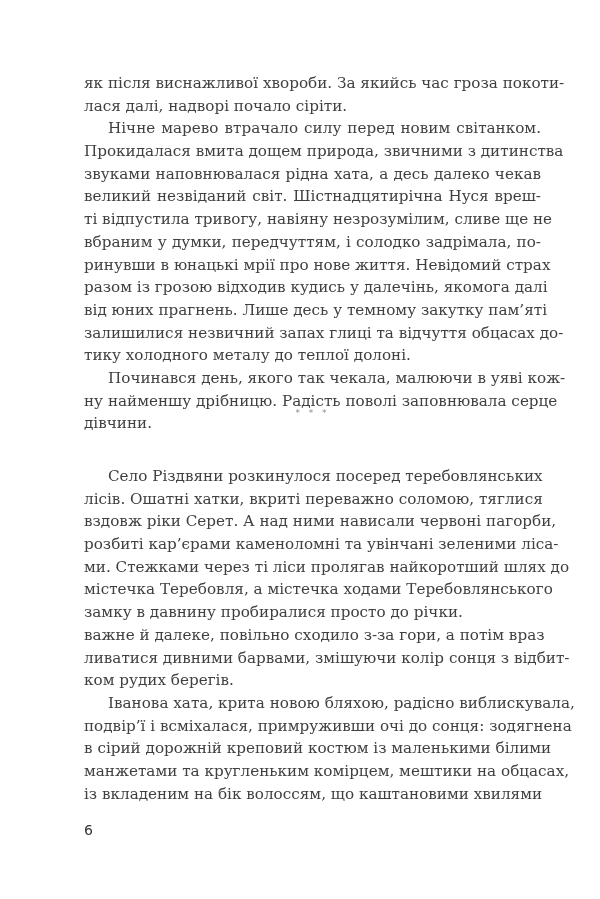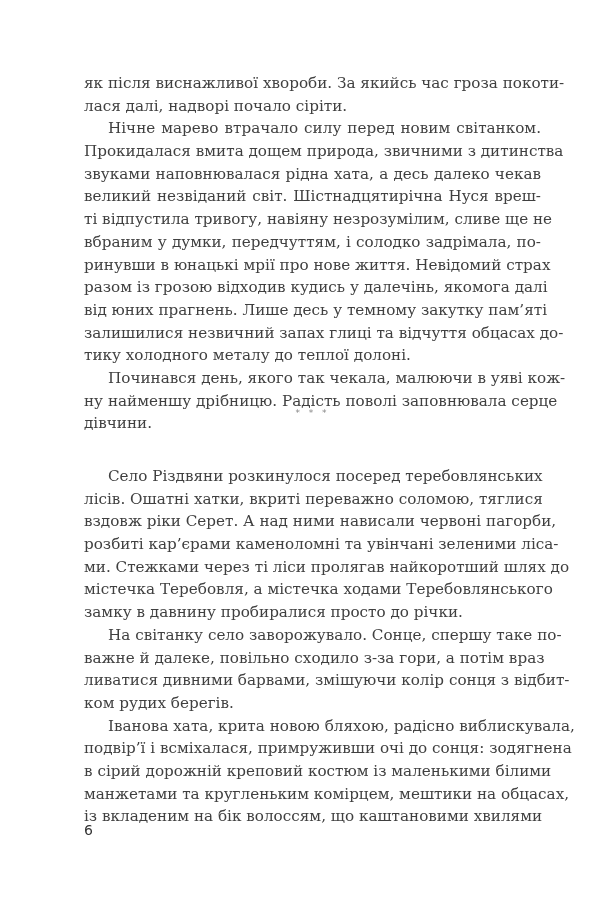--- a/index.html
+++ b/index.html
@@ -79,21 +79,20 @@
   <div>
     <span class="line indent">Село Різдвяни розкинулося посеред теребовлянських</span>
     <span class="line">лісів. Ошатні хатки, вкриті переважно соломою, тяглися</span>
     <span class="line">вздовж ріки Серет. А над ними нависали червоні пагорби,</span>
     <span class="line">розбиті кар’єрами каменоломні та увінчані зеленими ліса-</span>
     <span class="line">ми. Стежками через ті ліси пролягав найкоротший шлях до</span>
     <span class="line">містечка Теребовля, а містечка ходами Теребовлянського</span>
     <span class="line last">замку в давнину пробиралися просто до річки.</span>
   </div>
   <div>
-    <span class="line indent">На світанку село заворожувало. Сонце, спершу таке по-</span>
     <span class="line">важне й далеке, повільно сходило з-за гори, а потім враз</span>
     <span class="line">ливатися дивними барвами, змішуючи колір сонця з відбит-</span>
     <span class="line last">ком рудих берегів.</span>
   </div>
   <div>
     <span class="line indent">Іванова хата, крита новою бляхою, радісно виблискувала,</span>
     <span class="line">подвір’ї і всміхалася, примруживши очі до сонця: зодягнена</span>
     <span class="line">в сірий дорожній креповий костюм із маленькими білими</span>
     <span class="line">манжетами та кругленьким комірцем, мештики на обцасах,</span>
     <span class="line">із вкладеним на бік волоссям, що каштановими хвилями</span>

